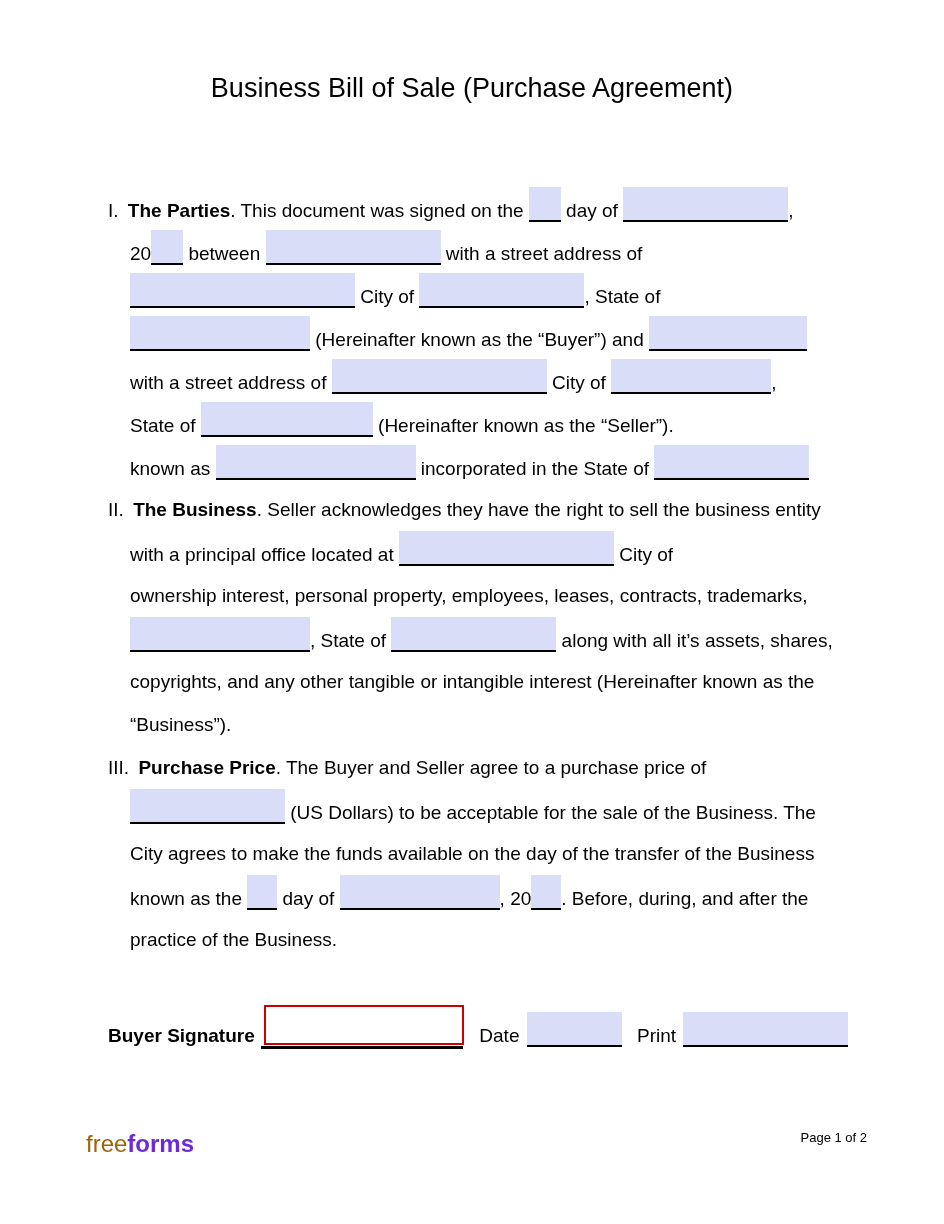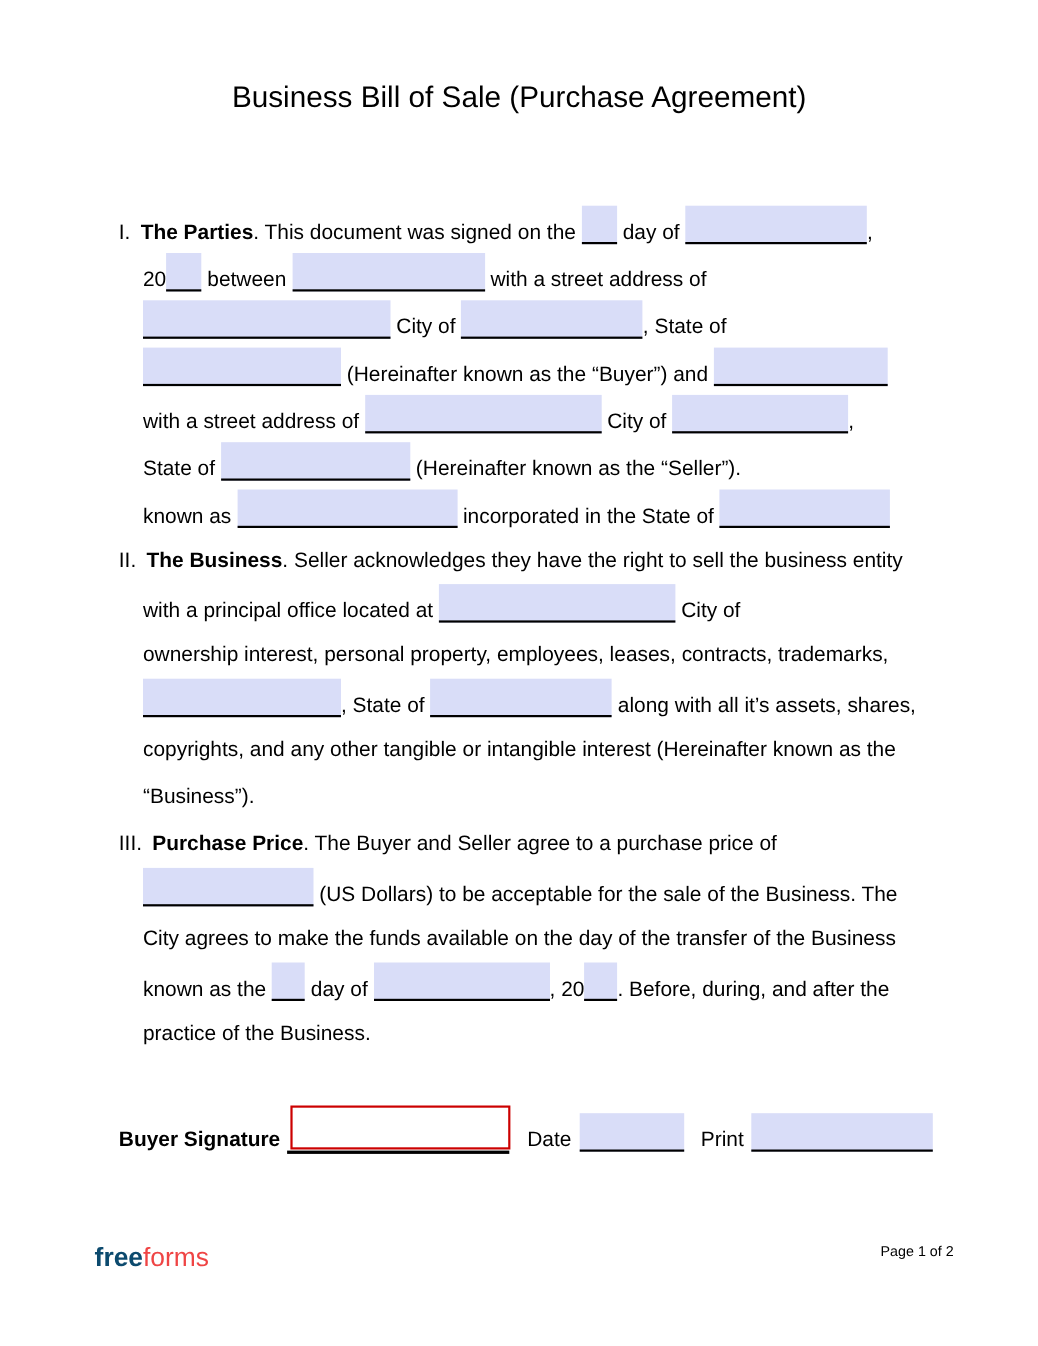--- a/index.html
+++ b/index.html
@@ -53,22 +53,22 @@
     background: #000;
   }
   .lbl { margin: 0 2px; }
   .date-blank { width: 95px; margin-right: 8px; }
   .print-blank { width: 165px; }
   .logo {
     position: absolute;
     left: 86px; top: 1130px;
     font-size: 24px;
   }
-  .logo-free  { color: #0c4a6e; font-weight: bold; }
-  .logo-forms { color: #ef4444; font-weight: normal; }
+  .logo-free  { color: #a16207; font-weight: normal; }
+  .logo-forms { color: #6d28d9; font-weight: bold; }
   .page-num {
     position: absolute;
     right: 77px; top: 1130px;
     font-size: 13px;
   }
 </style>
 </head>
 <body>
 
 <div class="page">

